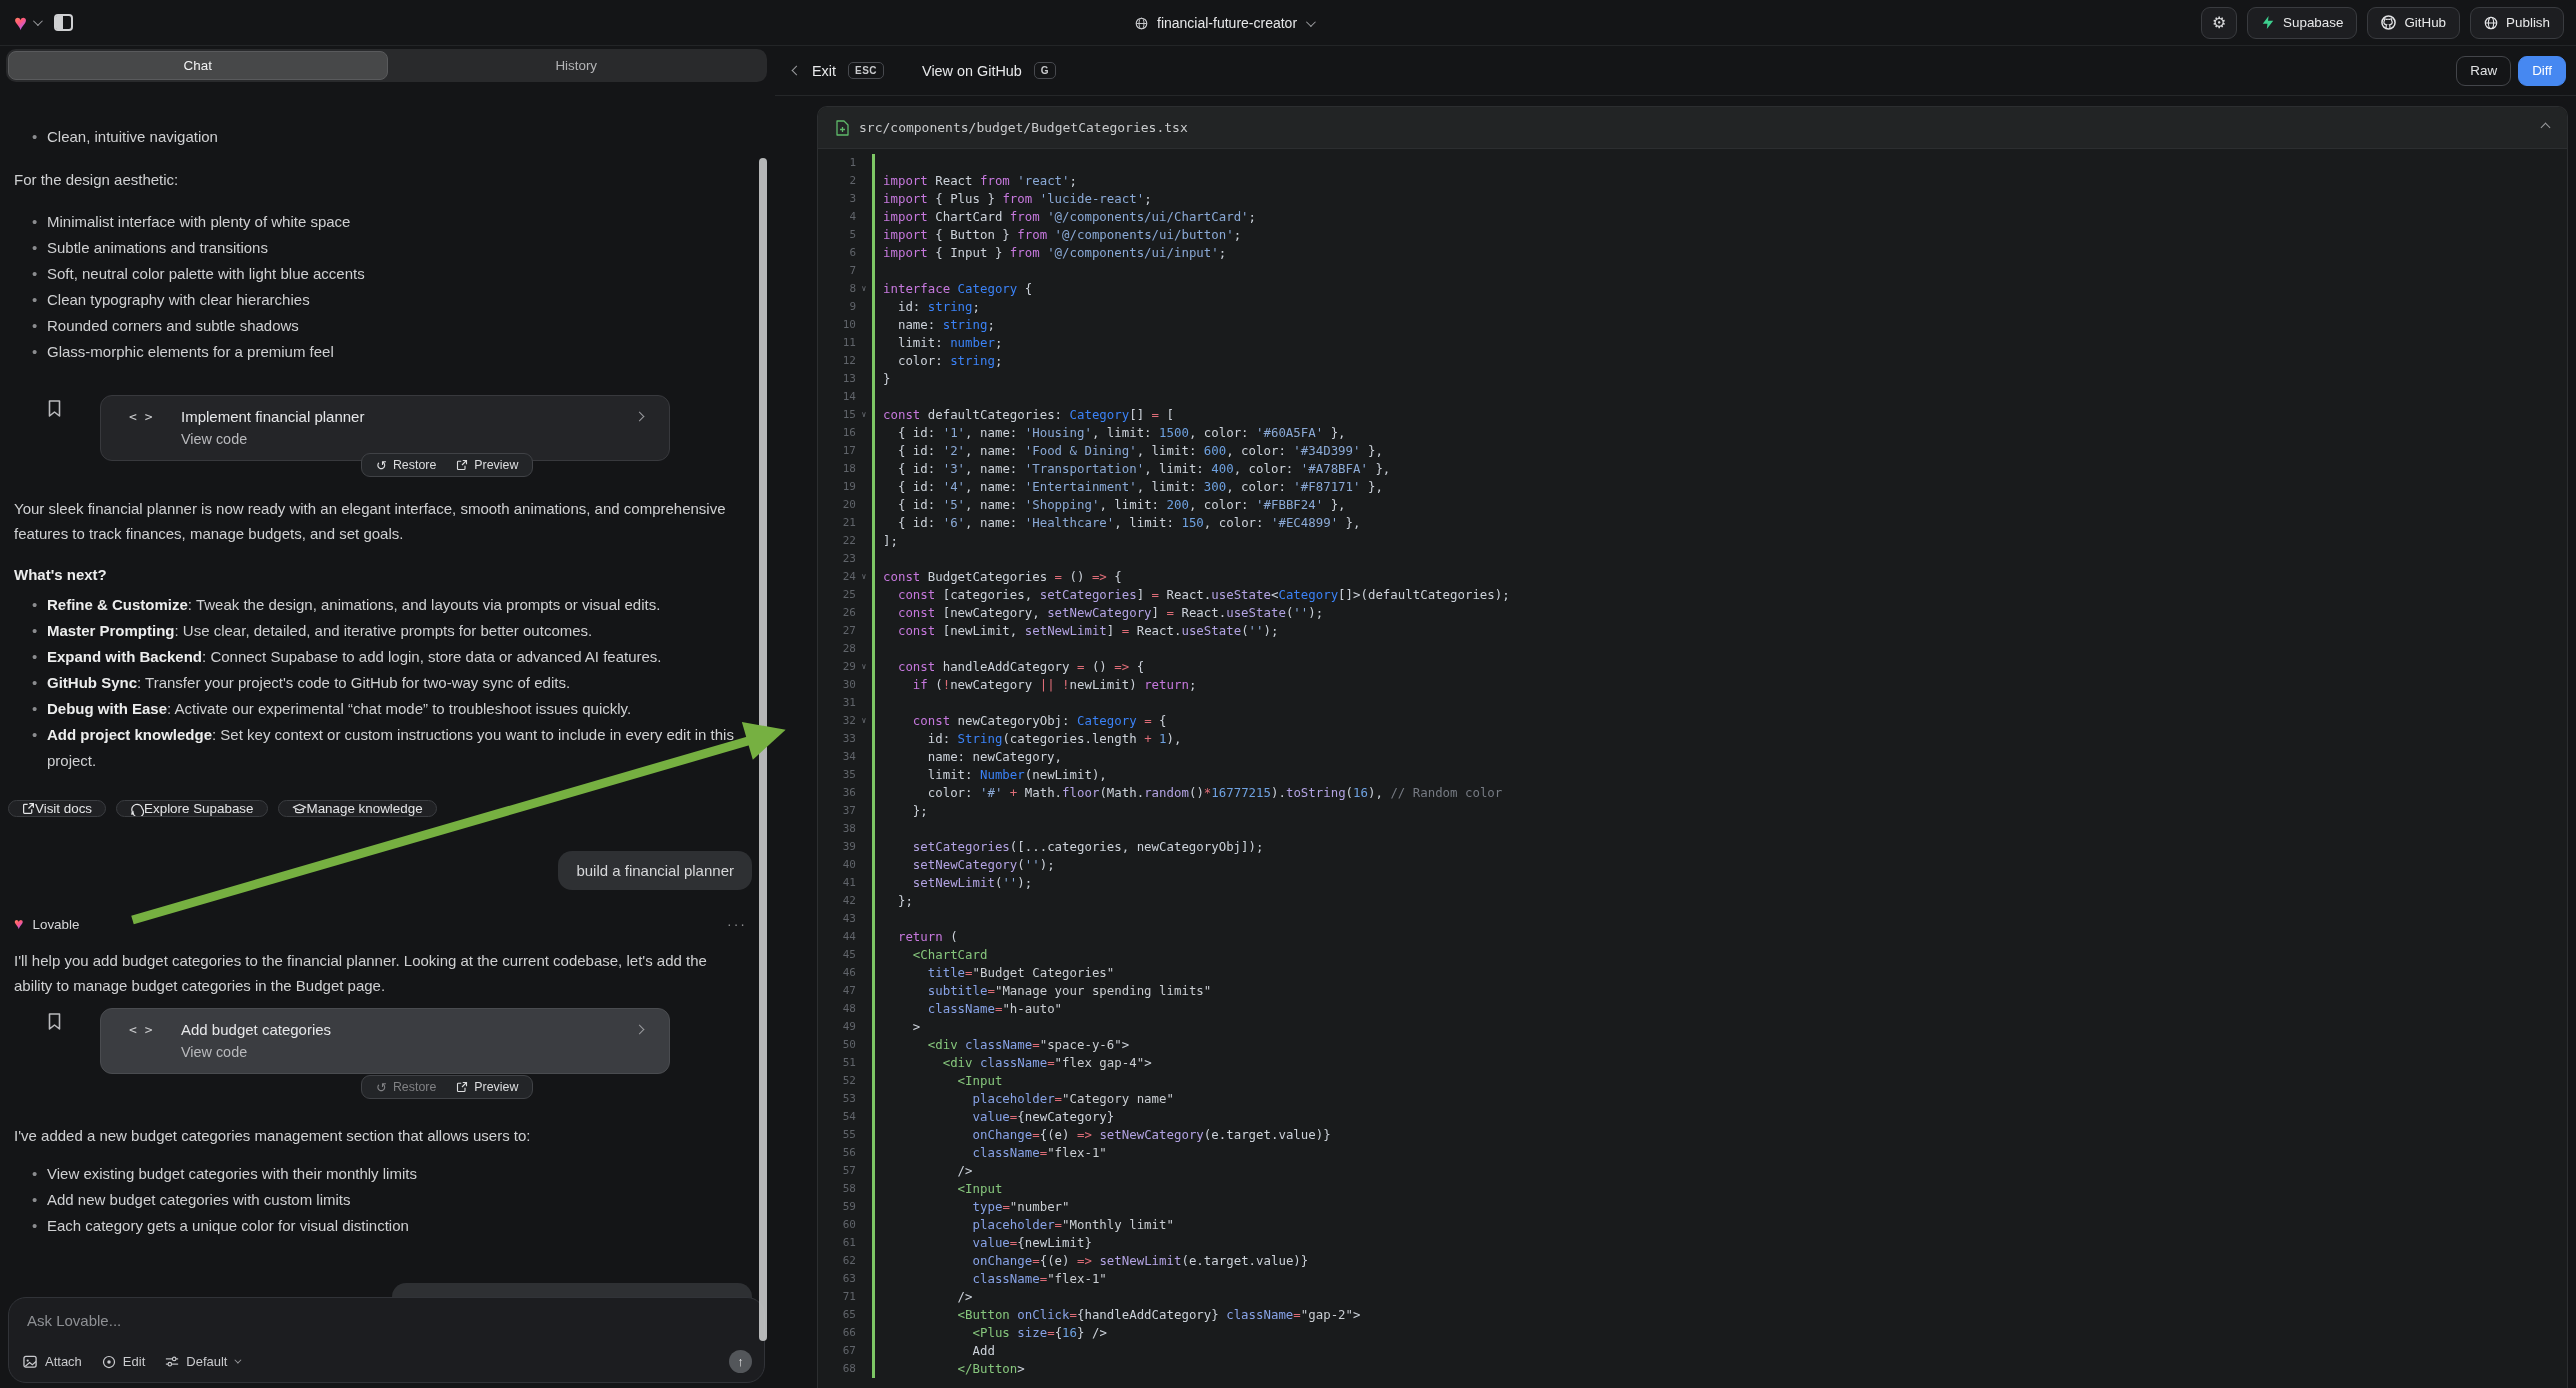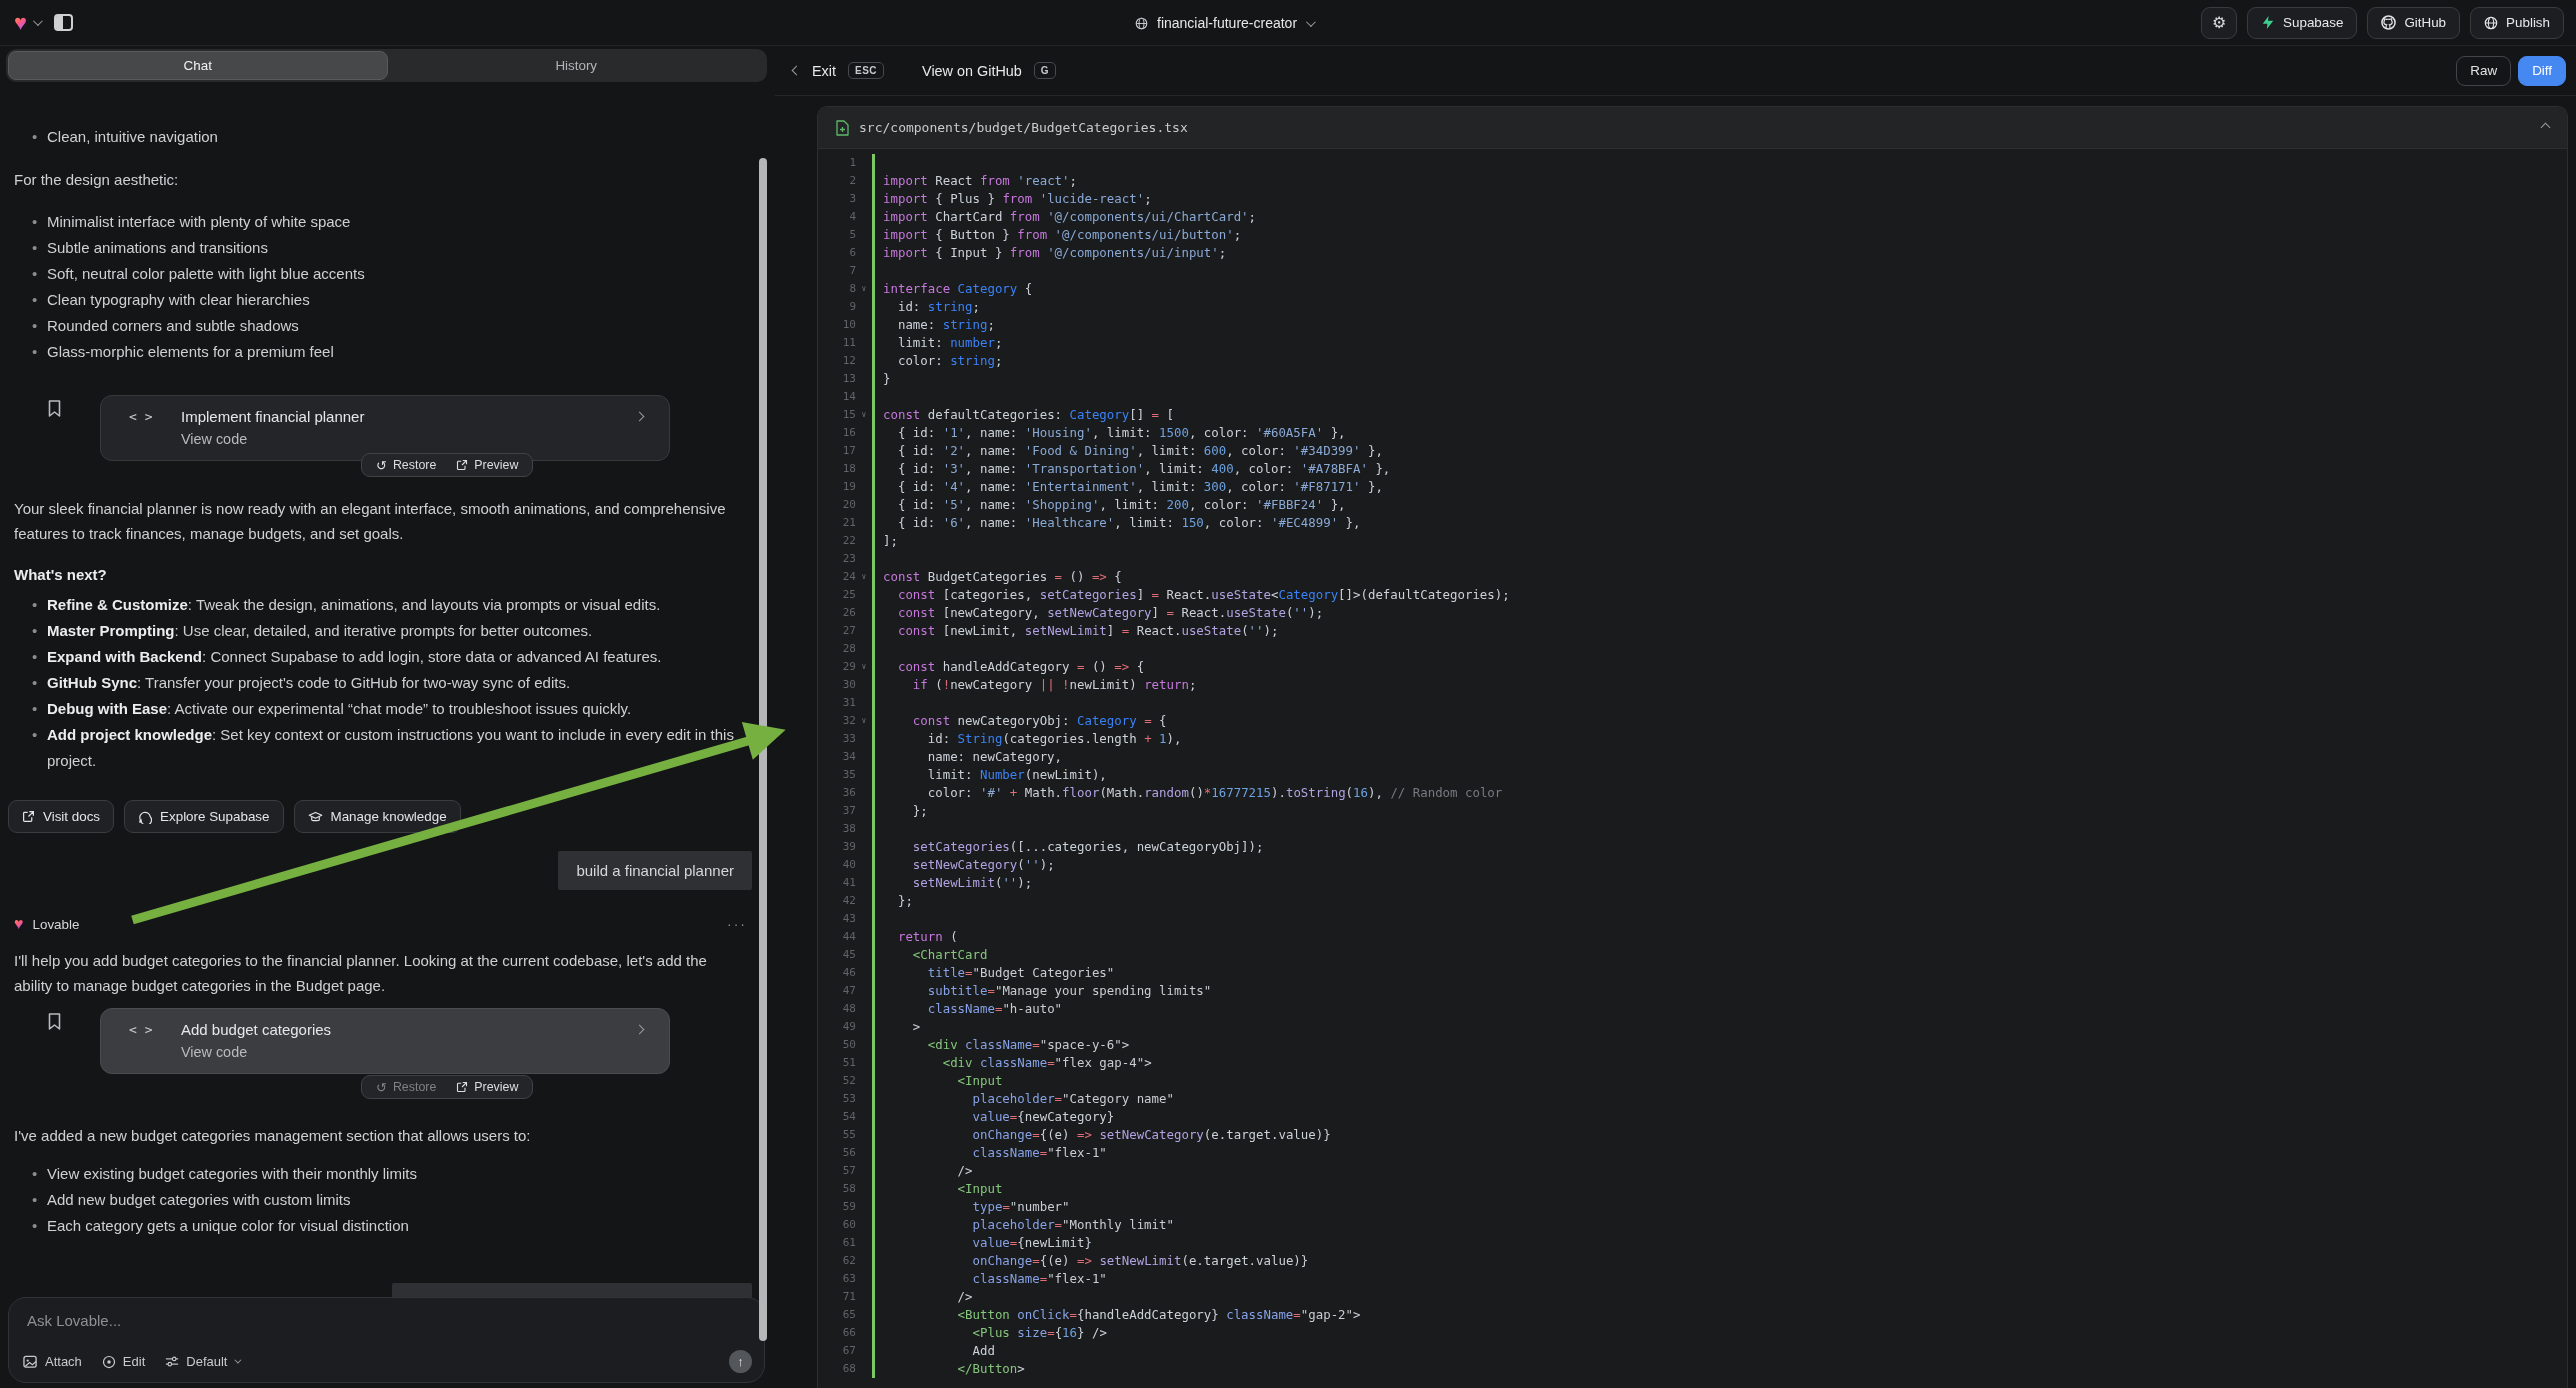--- a/index.html
+++ b/index.html
@@ -55,24 +55,24 @@
   .vc-title { font-size:15px; color:#e6e7e9; }
   .vc-chev { margin-left:auto; }
   .vc-row2 { padding:6px 0 0 80px; font-size:14.4px; color:#b9babd; }
   .pill { position:absolute; left:361px; height:24px; display:flex; align-items:center; gap:20px; padding:0 14px;
     background:#232528; border:1px solid #404246; border-radius:9px; font-size:12.4px; color:#dcdddf; }
   .pill .itm { display:flex; align-items:center; gap:6px; cursor:pointer; background:none; border:none; color:#dcdddf; font-size:12.4px; }
   .pill .itm.dim { color:#808184; }
   .glyph { font-size:13px; }
 
   .actions { position:absolute; left:8px; display:flex; gap:10px; }
-  .act-btn { height:33px; display:flex; align-items:center; gap:8px; padding:0 13px; border-radius:9px;
+  .act-btn { height:17px; display:flex; align-items:center; padding:0 13px; border-radius:9px;
     background:#202124; border:1px solid #3a3c40; color:#e4e5e7; font-size:13.4px; cursor:pointer; }
 
-  .bubble { position:absolute; right:23px; background:#2e3033; border-radius:2px; padding:11px 18px; font-size:15px; color:#d6d7d9; }
+  .bubble { position:absolute; right:23px; background:#2e3033; border-radius:14px; padding:11px 18px; font-size:15px; color:#d6d7d9; }
 
   .lv-row { position:absolute; left:14px; right:28px; display:flex; align-items:center; gap:9px; }
   .lv-name { font-size:13.4px; color:#d6d7d9; }
   .lv-dots { margin-left:auto; color:#8a8b8e; font-size:14px; letter-spacing:2px; cursor:pointer; }
 
   .composer { position:absolute; left:8px; top:1251px; width:757px; height:86px; background:#1c1d20; border:1px solid #313338; border-radius:18px;padding-left:30px; }
   .composer .ph { position:absolute; left:18px; top:14px; font-size:15px; color:#8e9094; }
   .comp-row { position:absolute; left:14px; right:12px; bottom:9px; display:flex; align-items:center; gap:20px; }
   .comp-item { display:flex; align-items:center; gap:7px; font-size:13px; color:#c9cacd; background:none; border:none; cursor:pointer; }
   .send { margin-left:auto; width:23px; height:23px; border-radius:50%; background:#53565a; color:#eceded; font-size:13px;

